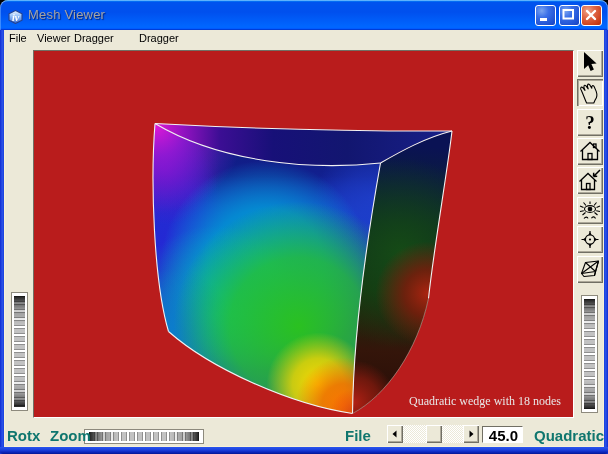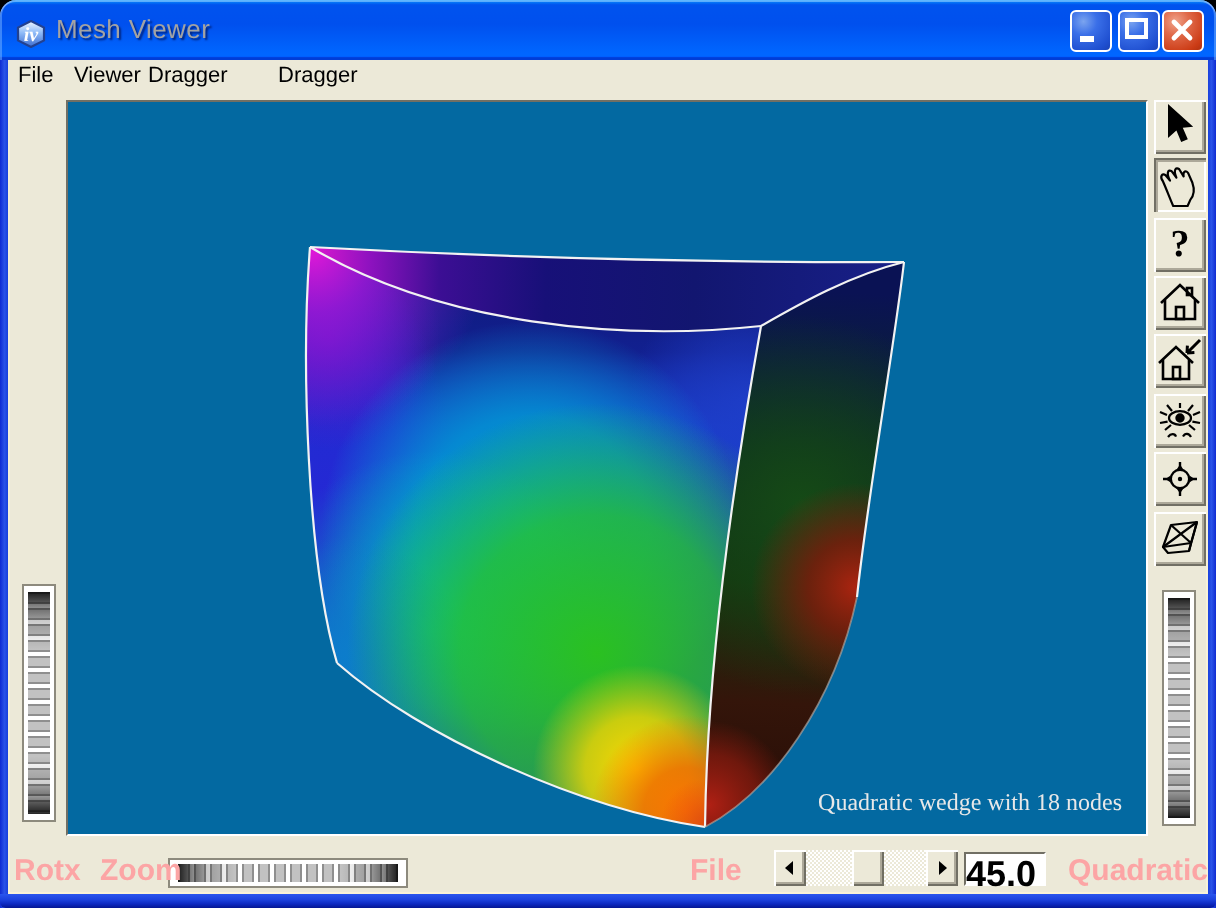--- a/index.html
+++ b/index.html
@@ -22,21 +22,21 @@
 #bl{left:0;top:30px;width:4px;height:424px;background:linear-gradient(90deg,#0f2bd2,#2b53e8 55%,#1940dd);}
 #br{left:604px;top:30px;width:4px;height:424px;background:linear-gradient(90deg,#1940dd,#2b53e8 45%,#0f2bd2);}
 #bb{left:0;top:447px;width:608px;height:7px;background:linear-gradient(180deg,#2a55ee 0%,#1c42de 40%,#0c28c0 72%,#041692 100%);border-radius:0 0 3px 3px;}
 
 #client{left:4px;top:30px;width:600px;height:417px;background:#ece9d8;box-shadow:inset 1px 0 0 #f7f1d8, inset -1px 0 0 #f7f1d8, inset 0 -1px 0 #f7f1d8;}
 #menubar{left:4px;top:30px;width:600px;height:20px;background:#ece9d8;font-size:11px;color:#000;text-align:right;}
 .mitem{position:absolute;top:2px;}
 
 #vpborder{left:33px;top:50px;width:541px;height:368px;box-sizing:border-box;
   border-top:1px solid #716f64;border-left:1px solid #716f64;
-  border-bottom:1px solid #fff;border-right:1px solid #fff;background:#0369a1;}
+  border-bottom:1px solid #fff;border-right:1px solid #fff;background:#b91c1c;}
 #caption3d{position:absolute;right:12px;bottom:8px;color:#e8e8e8;
   font-family:"Liberation Serif",serif;font-size:12px;white-space:nowrap;}
 
 .wheelbox{box-sizing:border-box;border:1px solid #8d8a7d;background:#fff;}
 .vwheel-in{width:100%;height:100%;box-sizing:border-box;
   background:
    linear-gradient(180deg,rgba(0,0,0,.85) 0,rgba(0,0,0,.55) 5%,rgba(0,0,0,.22) 12%,rgba(0,0,0,0) 26%,rgba(0,0,0,0) 74%,rgba(0,0,0,.22) 88%,rgba(0,0,0,.55) 95%,rgba(0,0,0,.85) 100%),
    repeating-linear-gradient(180deg,#8f8f8f 0 1px,#c2c2c2 1px 5px,#8f8f8f 5px 6px,#ffffff 6px 8px);}
 .hwheel-in{width:100%;height:100%;box-sizing:border-box;
   background:
@@ -46,32 +46,32 @@
 #hwheel{padding:2px 4px;}
 #lwheel{left:11px;top:292px;width:17px;height:119px;}
 #rwheel{left:581px;top:295px;width:17px;height:118px;}
 #hwheel{left:84px;top:429px;width:120px;height:15px;}
 
 .tbtn{left:577px;width:26px;height:27px;background:#ece9d8;box-sizing:border-box;
   box-shadow:inset 1px 1px 0 #fff, inset -1px -1px 0 #716f64, inset -2px -2px 0 #aca899;
   display:flex;align-items:center;justify-content:center;}
 .tbtn.pressed{box-shadow:inset 1px 1px 0 #716f64, inset 2px 2px 0 #aca899, inset -1px -1px 0 #fff;}
 
-.blabel{font-size:15px;font-weight:bold;color:#fca5a5;top:427px;}
+.blabel{font-size:15px;font-weight:bold;color:#0f766e;top:427px;}
 .sbtn{top:425px;width:16px;height:18px;background:#ece9d8;box-sizing:border-box;
   box-shadow:inset 1px 1px 0 #fff, inset -1px -1px 0 #716f64, inset -2px -2px 0 #aca899;
   display:flex;align-items:center;justify-content:center;}
 #strack{left:387px;top:425px;width:92px;height:18px;
   background-image:conic-gradient(#fff 0 25%,#ece9d8 0 50%,#fff 0 75%,#ece9d8 0);
   background-size:2px 2px;}
 #sthumb{left:426px;top:425px;width:16px;height:18px;background:#ece9d8;
   box-shadow:inset 1px 1px 0 #fff, inset -1px -1px 0 #716f64, inset -2px -2px 0 #aca899;}
 #zval{left:482px;top:426px;width:41px;height:17px;background:#fff;box-sizing:border-box;
   border:1px solid;border-color:#716f64 #fff #fff #716f64;
-  font-size:18px;font-weight:bold;text-align:right;padding:0 4px 0 0;}
+  font-size:15px;font-weight:bold;text-align:right;padding:0 4px 0 0;}
 </style>
 </head>
 <body>
   <div id="titlebar" class="abs"></div>
   <svg class="abs" id="appicon" style="left:8px;top:10px" width="15" height="14" viewBox="0 0 15 14">
     <defs>
       <linearGradient id="ghex" x1="0" y1="0" x2="0" y2="1">
       <stop offset="0" stop-color="#f0f8ff"></stop>
         <stop offset="0.45" stop-color="#90bcf8"></stop>
         <stop offset="1" stop-color="#3c6cd0"></stop>

